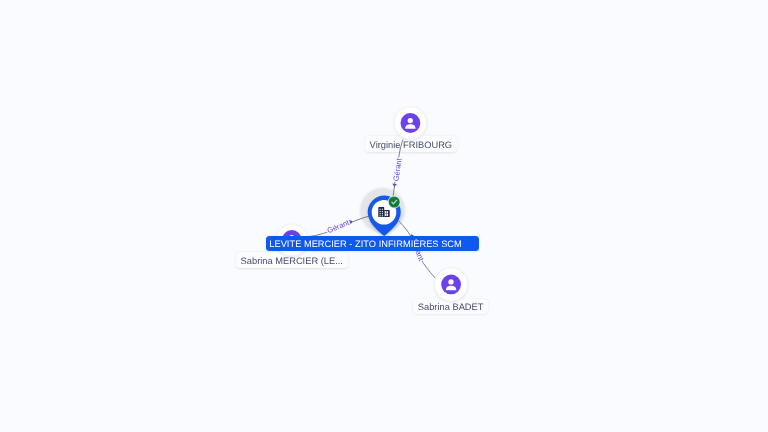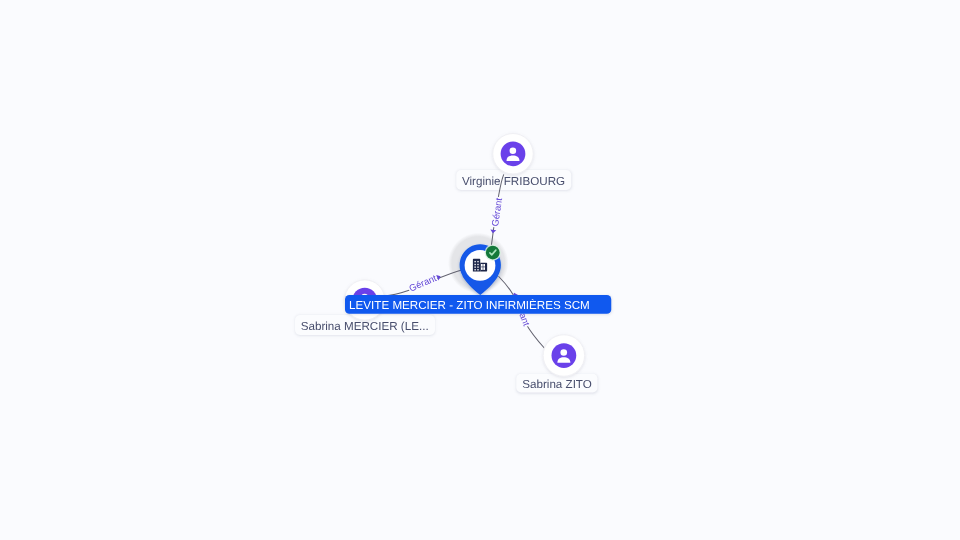--- a/index.html
+++ b/index.html
@@ -111,15 +111,15 @@
       <rect x="-12.2" y="-5.2" width="24.4" height="9.4" fill="#fafbfe"></rect>
       <text class="edge-label" text-anchor="middle" x="0" y="1.5">Gérant</text>
     </g>
     <g transform="translate(411.7,235.5) rotate(248.9)">
       <path d="M -1.45 -2.4 L -1.45 2.4 L 1.35 0 Z" fill="#6246d6"></path>
     </g>
   </svg>
 
   <div class="node-label" style="left:364.6px;top:136.2px;">Virginie FRIBOURG</div>
   <div class="node-label" style="left:235.6px;top:252.4px;">Sabrina MERCIER (LE...</div>
-  <div class="node-label" style="left:412.8px;top:298.6px;">Sabrina ZITO</div>
-  <div class="node-label active" style="left:276px;top:236px;width:206.4px;">LEVITE MERCIER - ZITO INFIRMIÈRES SCM</div>
+  <div class="node-label" style="left:412.8px;top:298.6px;">Sabrina BADET</div>
+  <div class="node-label active" style="left:266px;top:236px;width:206.4px;">LEVITE MERCIER - ZITO INFIRMIÈRES SCM</div>
 </div>
 
 </body></html>

